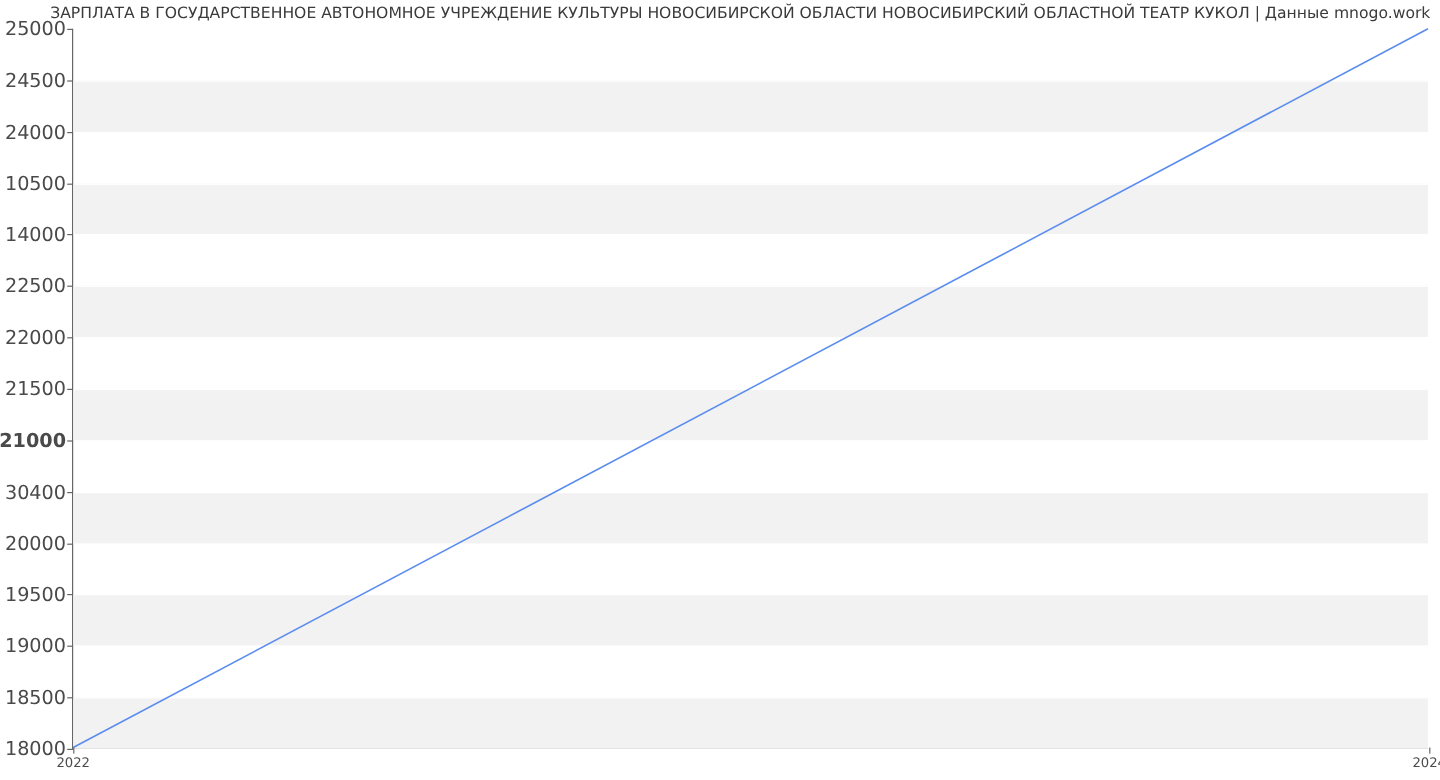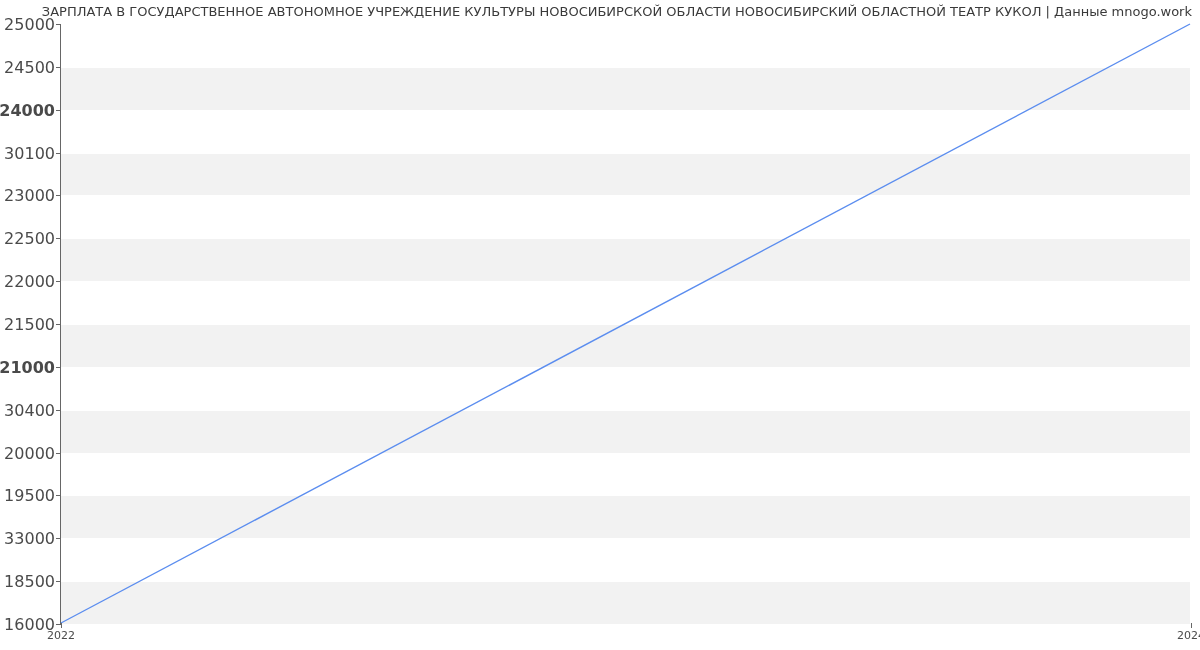--- a/index.html
+++ b/index.html
@@ -119,45 +119,45 @@
       <div class="grid-line" style="top: 214.286px;"></div>
       <div class="grid-line" style="top: 171.429px;"></div>
       <div class="grid-line" style="top: 128.571px;"></div>
       <div class="grid-line" style="top: 85.7143px;"></div>
       <div class="grid-line" style="top: 42.8571px;"></div>
       <div class="grid-line" style="top: 0px;"></div>
       <svg class="line-layer" id="line-layer" preserveAspectRatio="none" viewBox="0 0 1130 600">
         <path d="M0 600 L1130 0" class="data-line" style="stroke: rgb(91, 141, 239);"></path>
       </svg>
   <div class="y-tick-mark" style="top: 600px;"></div>
-      <div class="y-tick-label" style="top: 600px;">16000</div>
+      <div class="y-tick-label" style="top: 600px;">18000</div>
       <div class="y-tick-mark" style="top: 557.143px;"></div>
       <div class="y-tick-label" style="top: 557.143px;">18500</div>
       <div class="y-tick-mark" style="top: 514.286px;"></div>
-      <div class="y-tick-label" style="top: 514.286px;">33000</div>
+      <div class="y-tick-label" style="top: 514.286px;">19000</div>
       <div class="y-tick-mark" style="top: 471.429px;"></div>
       <div class="y-tick-label" style="top: 471.429px; text-align: right;">19500</div>
       <div class="y-tick-mark" style="top: 428.571px;"></div>
       <div class="y-tick-label" style="top: 428.571px;">20000</div>
       <div class="y-tick-mark" style="top: 385.714px;"></div>
       <div class="y-tick-label" style="top: 385.714px;">30400</div>
       <div class="y-tick-mark" style="top: 342.857px;"></div>
       <div class="y-tick-label" style="top: 342.857px; font-weight: bold;">21000</div>
       <div class="y-tick-mark" style="top: 300px;"></div>
       <div class="y-tick-label" style="top: 300px;">21500</div>
       <div class="y-tick-mark" style="top: 257.143px;"></div>
       <div class="y-tick-label" style="top: 257.143px;">22000</div>
       <div class="y-tick-mark" style="top: 214.286px;"></div>
       <div class="y-tick-label" style="top: 214.286px;">22500</div>
       <div class="y-tick-mark" style="top: 171.429px;"></div>
-      <div class="y-tick-label" style="top: 171.429px;">23000</div>
+      <div class="y-tick-label" style="top: 171.429px;">14000</div>
       <div class="y-tick-mark" style="top: 128.571px;"></div>
-      <div class="y-tick-label" style="top: 128.571px;">30100</div>
+      <div class="y-tick-label" style="top: 128.571px;">10500</div>
       <div class="y-tick-mark" style="top: 85.7143px;"></div>
-      <div class="y-tick-label" style="top: 85.7143px; font-weight: bold;">24000</div>
+      <div class="y-tick-label" style="top: 85.7143px;">24000</div>
       <div class="y-tick-mark" style="top: 42.8571px;"></div>
       <div class="y-tick-label" style="top: 42.8571px;">24500</div>
       <div class="y-tick-mark" style="top: 0px;"></div>
       <div class="y-tick-label" style="top: 0px;">25000</div>
       <div class="x-tick-mark" style="left: 0px;"></div>
       <div class="x-tick-label" style="left: 0px; text-align: center;">2022</div>
       <div class="x-tick-mark" style="left: 1130px;"></div>
       <div class="x-tick-label" style="left: 1130px;">2024</div>
     </div>
 </div>

